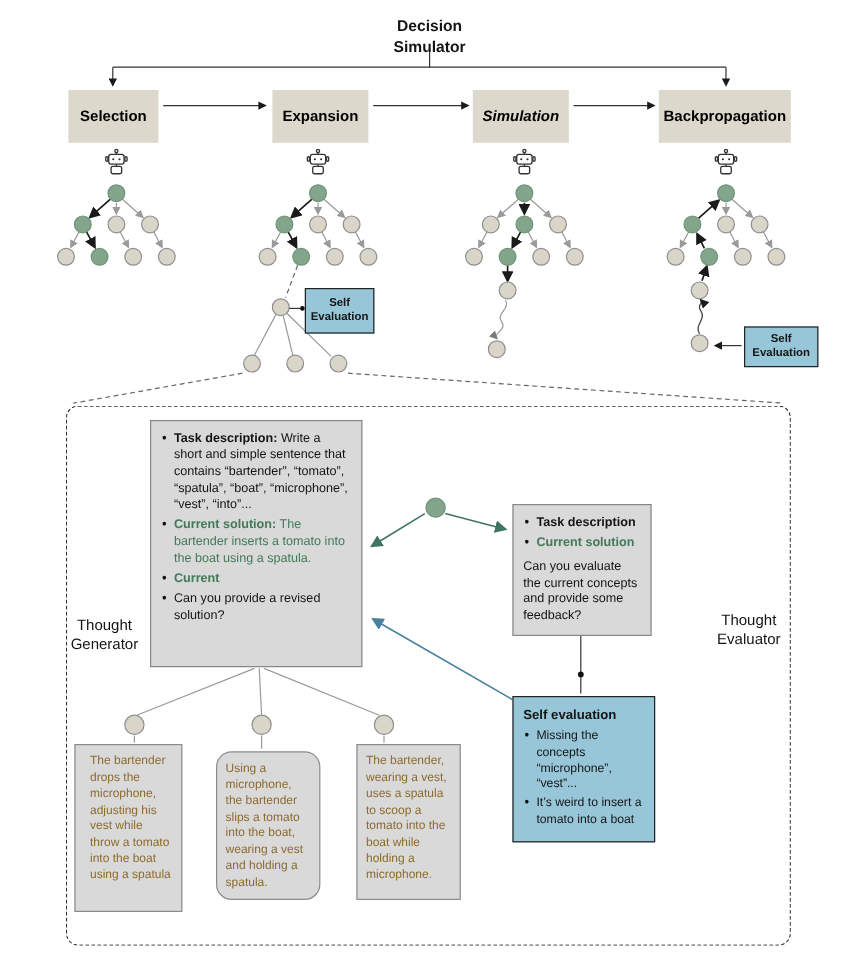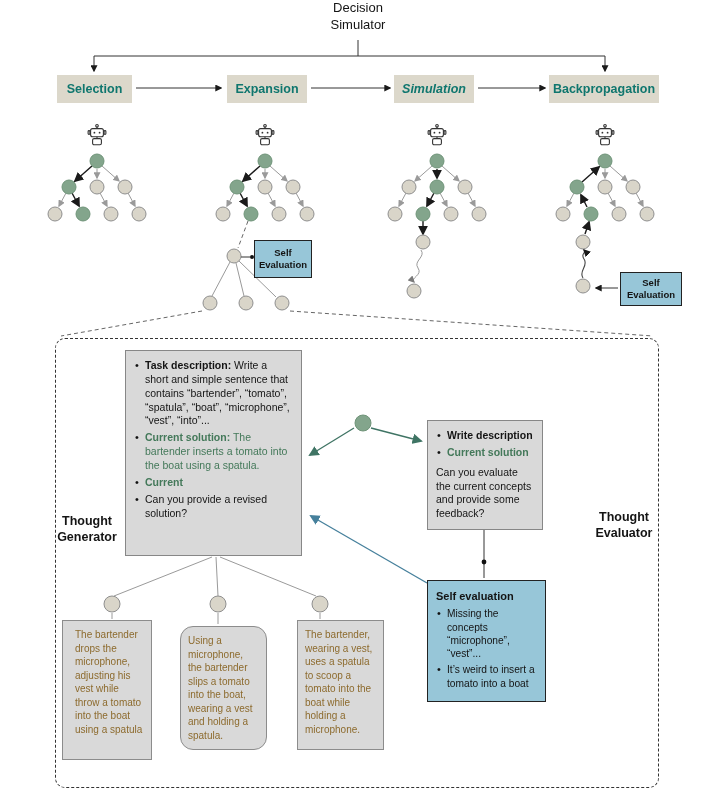--- a/index.html
+++ b/index.html
@@ -12,29 +12,29 @@
     --panel:#d9d9d9;
     --greentext:#44795a;
     --cand:#8d6b2e;
     --arrowgreen:#3f7464;
     --arrowblue:#46809c;
   }
   *{margin:0;padding:0;box-sizing:border-box;}
   body{font-family:"Liberation Sans",sans-serif;background:#ffffff;color:#141414;}
   .canvas{position:relative;width:716px;height:801px;background:#fff;overflow:hidden;}
   .svg-layer{position:absolute;left:0;top:0;z-index:1;}
-  .title{position:absolute;left:316px;top:0;width:84px;text-align:center;font-weight:normal;font-size:13px;line-height:1.28;z-index:2;}
-  .phase{position:absolute;height:28px;background:var(--phasebg);display:flex;align-items:center;justify-content:center;font-weight:bold;font-size:12.5px;color:#0f766e;z-index:2;}
+  .title{position:absolute;left:316px;top:14px;width:84px;text-align:center;font-weight:bold;font-size:13px;line-height:1.28;z-index:2;}
+  .phase{position:absolute;height:44px;background:var(--phasebg);display:flex;align-items:center;justify-content:center;font-weight:bold;font-size:12.5px;color:#000000;z-index:2;}
   .evalbox-sm{position:absolute;background:var(--blue);border:1px solid #222;display:flex;align-items:center;justify-content:center;text-align:center;font-weight:bold;font-size:9.5px;line-height:1.25;padding:2px;z-index:2;}
   .dashed-box{position:absolute;left:55px;top:338px;width:604px;height:450px;border:1.6px dashed #333;border-radius:10px;background:#fff;z-index:0;}
   .panel{position:absolute;background:var(--panel);border:1px solid #878787;padding:8px;font-size:10.5px;line-height:1.32;z-index:2;}
   .blt{position:relative;padding-left:11px;margin-bottom:3px;}
   .blt::before{content:"\2022";position:absolute;left:1px;top:-1px;color:#111;font-size:11px;}
   .grn{color:var(--greentext);}
-  .side-label{position:absolute;font-weight:bold;font-size:12.5px;text-align:center;line-height:1.3;z-index:2;}
+  .side-label{position:absolute;font-weight:normal;font-size:12.5px;text-align:center;line-height:1.3;z-index:2;}
   .candidate{position:absolute;background:var(--panel);border:1px solid #8c8c8c;color:var(--cand);font-size:10px;line-height:1.35;padding:7px;z-index:2;}
   .blue-panel{position:absolute;left:427px;top:580px;width:119px;min-height:110px;background:var(--blue);border:1px solid #222;padding:8px;font-size:10.2px;line-height:1.3;z-index:2;}
   .bp-title{font-weight:bold;font-size:11px;margin-bottom:4px;}
   
   .el{stroke:#9a9a9a;stroke-width:1;fill:none;}
   .ed{stroke:#1a1a1a;stroke-width:1.4;fill:none;}
   .ng{fill:var(--green);stroke:var(--green-stroke);stroke-width:1;}
   .nx{fill:var(--gray-node);stroke:var(--gray-stroke);stroke-width:1;}
   .dash{stroke:#666;stroke-width:1;stroke-dasharray:4 3;fill:none;}
   .thin{stroke:#333;stroke-width:1;fill:none;}
@@ -232,21 +232,21 @@
     <div class="blt">
       <b class="grn">Current</b>
     </div>
     <div class="blt">
       <span>Can you provide a revised solution?</span>
     </div>
   </div>
 
   <div class="panel" style="left:427px;top:420px;width:116px;min-height:100px;">
     <div class="blt">
-      <b>Write description</b>
+      <b>Task description</b>
     </div>
     <div class="blt">
       <b class="grn">Current solution</b>
     </div>
     <div style="margin-top:6px;">Can you evaluate the current concepts and provide some feedback?</div>
   </div>
 
   <div class="blue-panel">
     <div class="bp-title">Self evaluation</div>
     <div class="blt">

